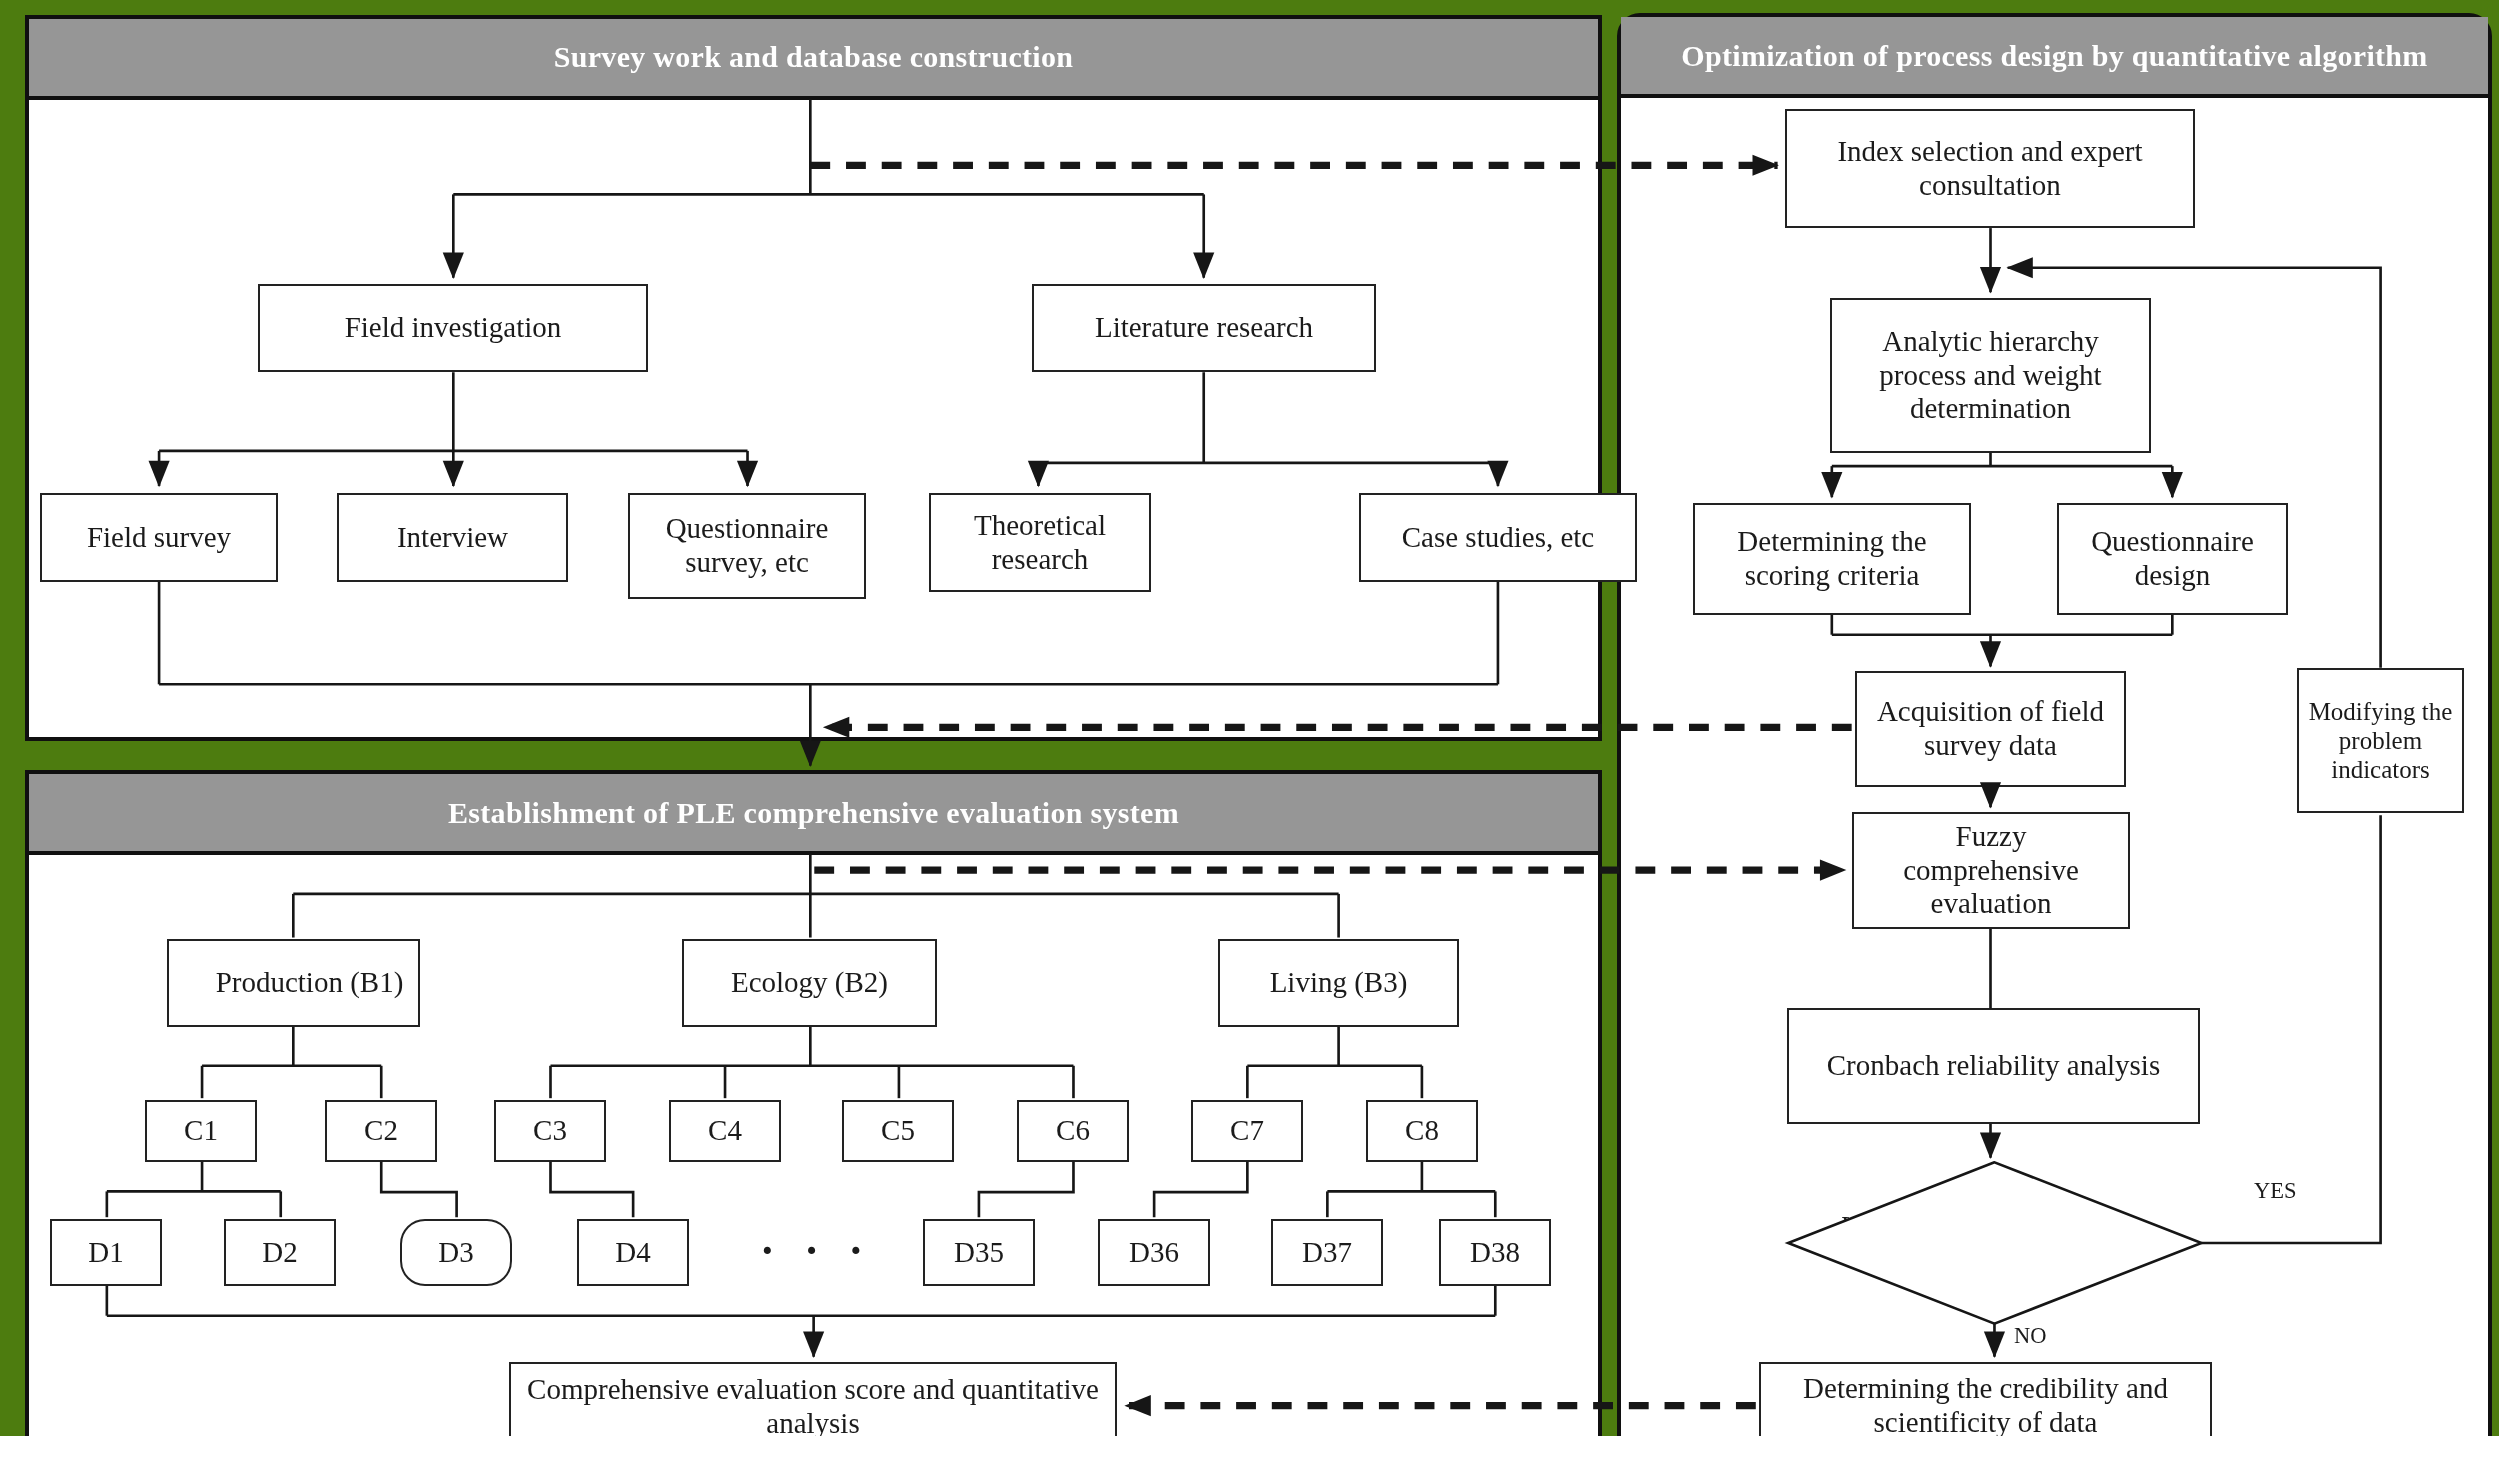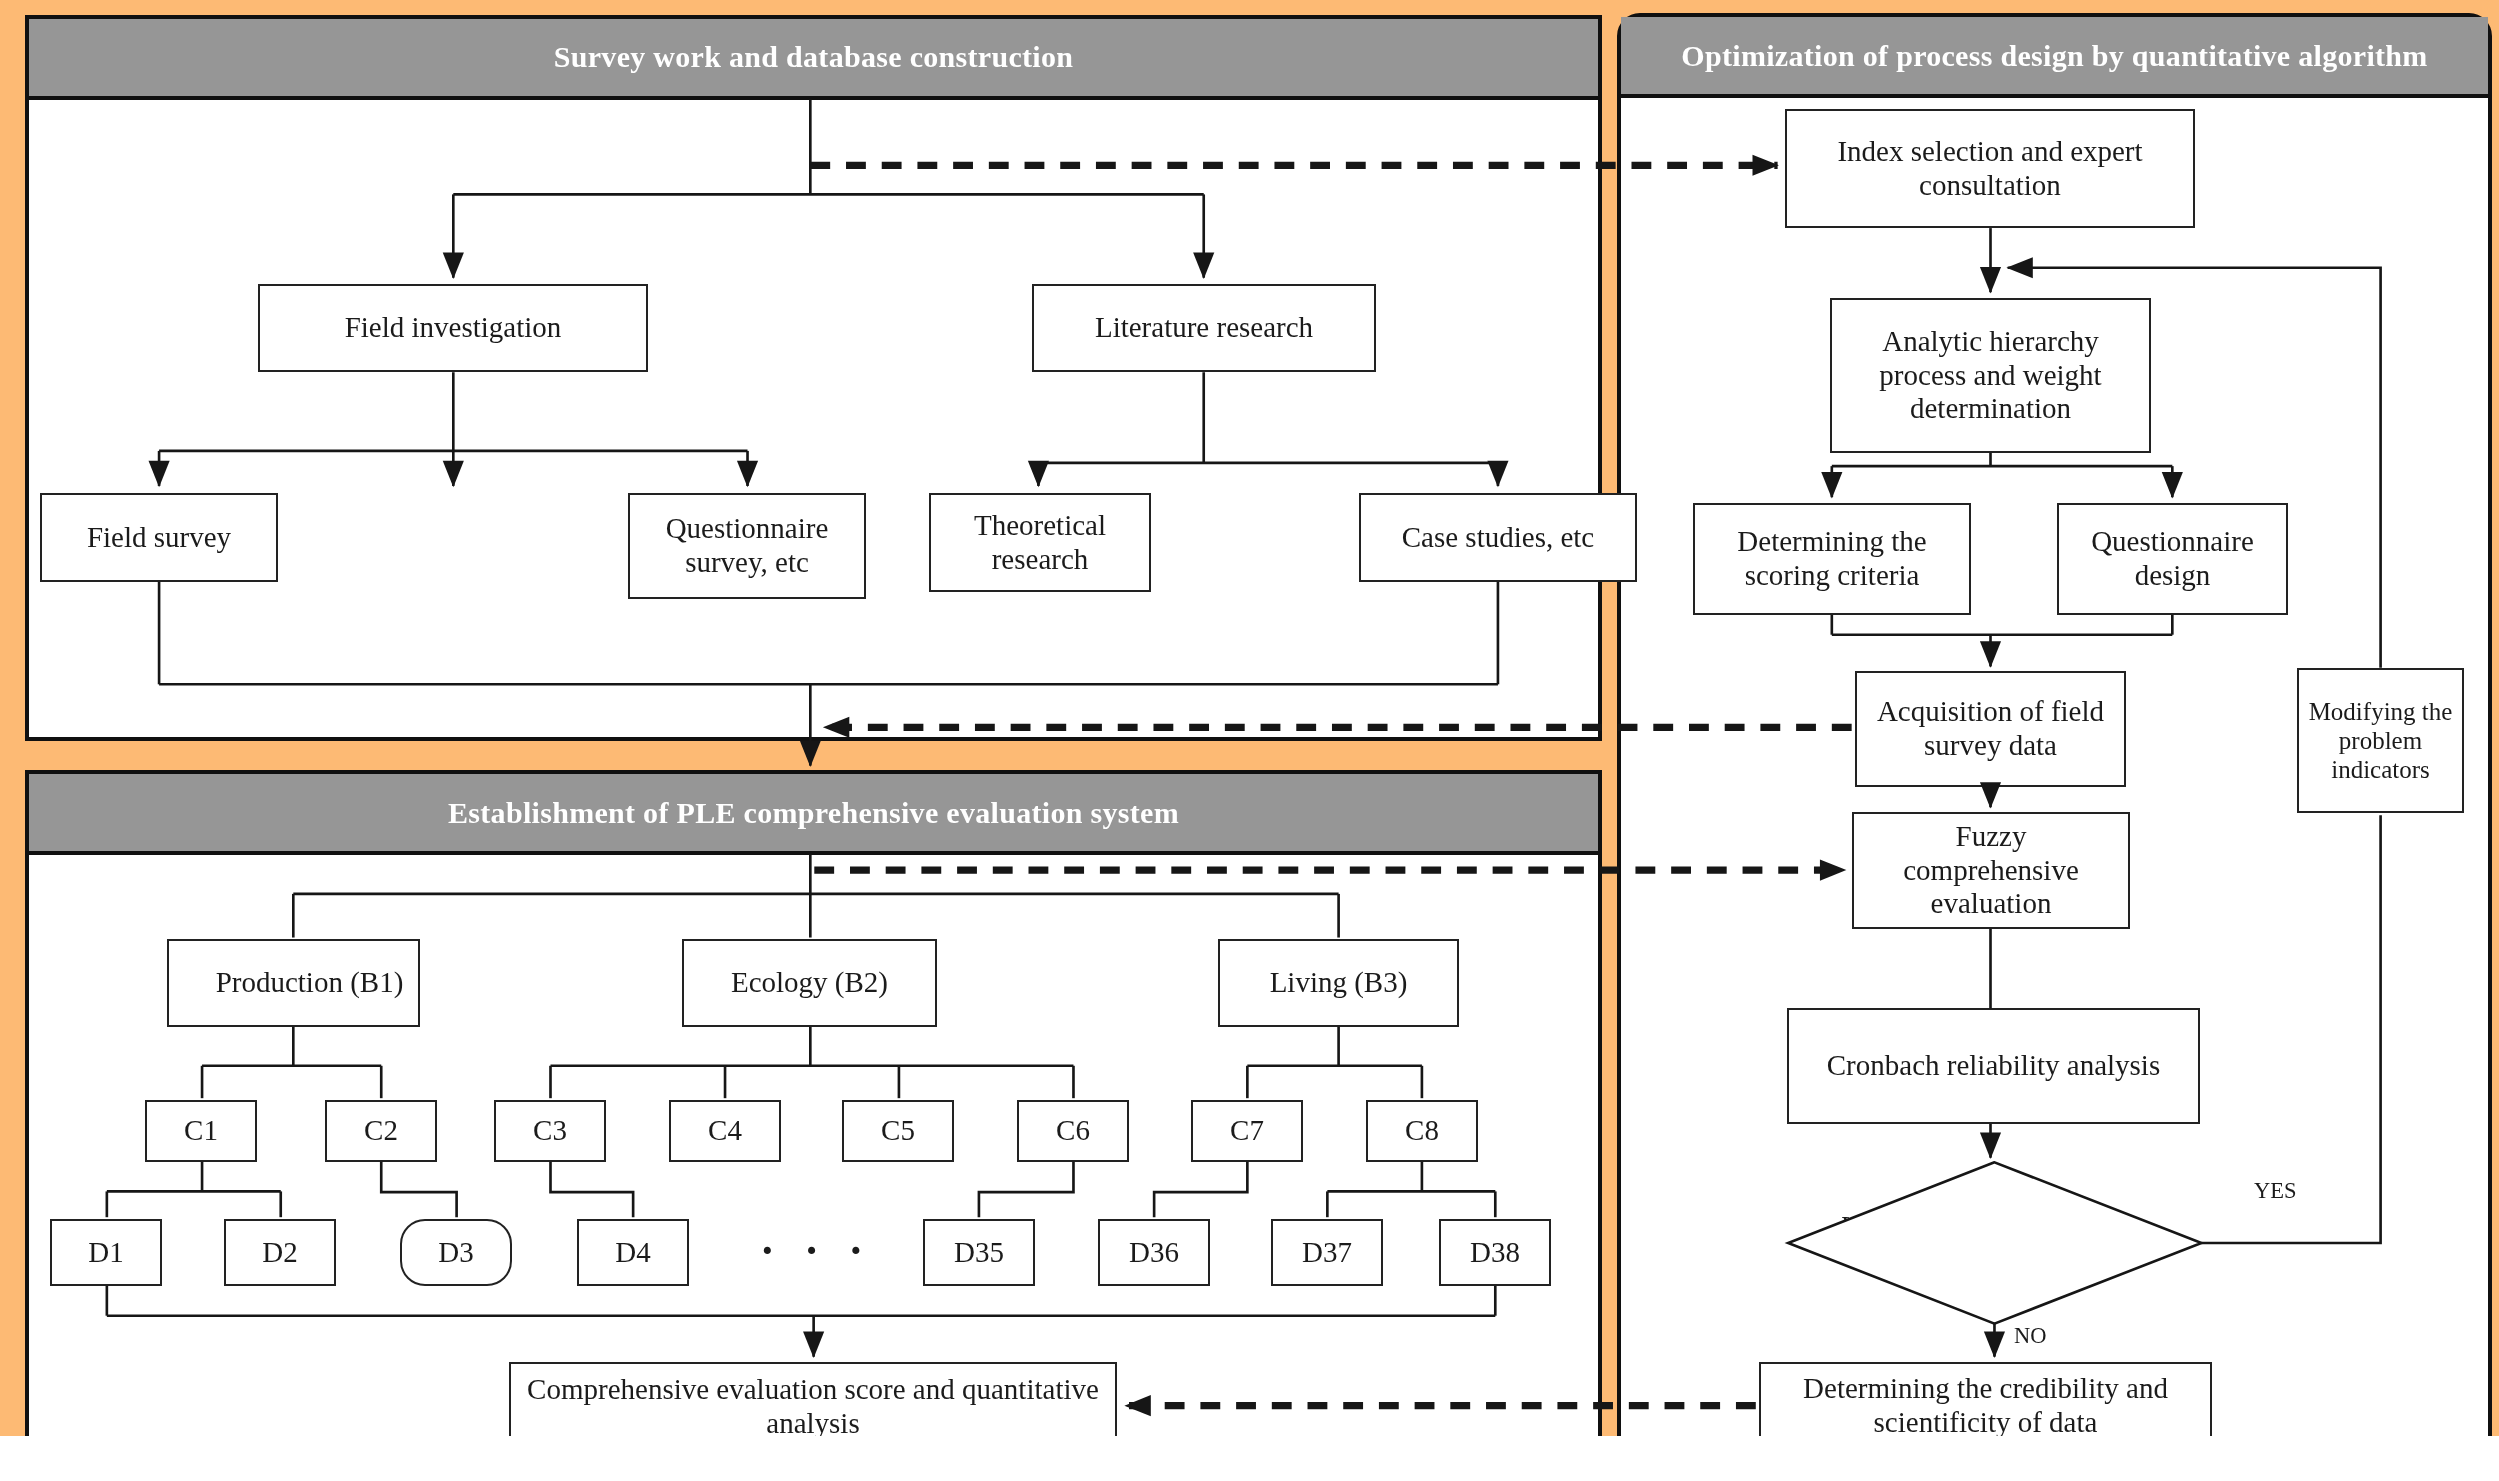--- a/index.html
+++ b/index.html
@@ -1,17 +1,17 @@
 <!DOCTYPE html>
 <html style="font-size:10.6px"><head>
 <meta charset="utf-8">
 <style>
   html,body{margin:0;padding:0;background:#ffffff;}
   #canvas{
-    position:relative;width:2500px;height:1436px;background:#fdba74;
+    position:relative;width:2500px;height:1436px;background:#4d7c0f;
     font-family:"Liberation Serif",serif;color:#1b1b1b;overflow:hidden;
   }
   .panel{position:absolute;border:4px solid #101010;background:#ffffff;box-sizing:border-box;}
   .panel-header{
     position:absolute;left:0;top:0;right:0;height:77px;background:#969696;
     border-bottom:4px solid #101010;display:flex;align-items:center;justify-content:center;
     color:#ffffff;font-weight:bold;font-size:30px;letter-spacing:0.3px;
   }
   .node{
     position:absolute;background:#ffffff;border:2.6px solid #222222;box-sizing:border-box;
@@ -50,20 +50,21 @@
       <span>Optimization of process design by quantitative algorithm</span>
     </div>
   </div>
 
   <div class="node" style="left:258px;top:284px;width:390px;height:88px;">Field investigation</div>
 
   <div class="node" style="left:1032px;top:284px;width:344px;height:88px;">Literature research</div>
 
   <div class="node" style="left:40px;top:493px;width:238px;height:89px;">Field survey</div>
 
+  <div class="node" style="left:337px;top:493px;width:231px;height:89px;">Interview</div>
 
   <div class="node" style="left:628px;top:493px;width:238px;height:106px;">Questionnaire survey, etc</div>
 
   <div class="node" style="left:929px;top:493px;width:222px;height:99px;">Theoretical research</div>
 
   <div class="node" style="left:1359px;top:493px;width:278px;height:89px;">Case studies, etc</div>
 
   <div class="node" style="left:167px;top:939px;width:253px;height:88px;padding-left:44px;">Production (B1)</div>
 
   <div class="node" style="left:682px;top:939px;width:255px;height:88px;">Ecology (B2)</div>

